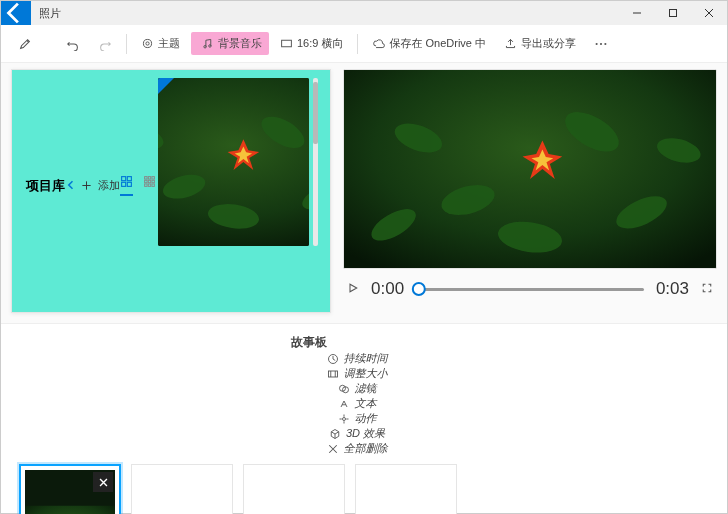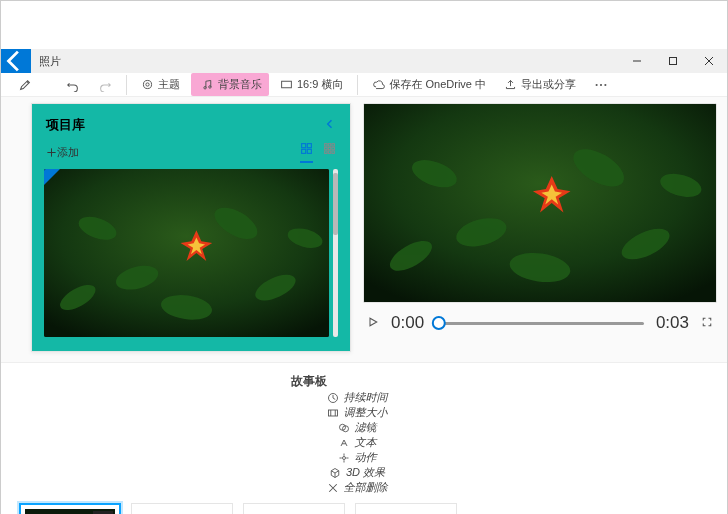--- a/index.html
+++ b/index.html
@@ -1,45 +1,45 @@
 <!DOCTYPE html>
 <html><head>
 <meta charset="utf-8">
 <style>
 * { margin: 0; padding: 0; box-sizing: border-box; font-family: "Microsoft YaHei", "Segoe UI", sans-serif; }
 body { background: #f0f0f0; width: 728px; height: 514px; overflow: hidden; }
 
 .window { width: 728px; height: 514px; background: #fff; display: flex; flex-direction: column; border: 1px solid #ccc; }
 
 
-.title-bar { height: 24px; background: #f0f0f0; display: flex; align-items: center; font-size: 11px; color: #333; margin-top: 48px; }
+.title-bar { height: 24px; background: #f0f0f0; display: flex; align-items: center; font-size: 11px; color: #333; }
 .title-bar .back { width: 30px; height: 24px; background: #0078d7; display: flex; align-items: center; justify-content: center; color: #fff; }
 .title-bar .title { margin-left: 8px; flex: 1; }
 .title-bar .win-controls { display: flex; }
 .title-bar .win-btn { width: 36px; height: 24px; display: flex; align-items: center; justify-content: center; font-size: 10px; color: #333; cursor: default; }
 
 
 .toolbar { height: 38px; display: flex; align-items: center; gap: 4px; padding: 0 10px; font-size: 11px; color: #333; border-bottom: 1px solid #eee; }
 .toolbar .title-main { font-size: 18px; font-weight: 400; margin-right: 6px; }
 .toolbar .tb-btn { display: flex; align-items: center; gap: 4px; padding: 4px 7px; border-radius: 2px; color: #444; }
 .toolbar .tb-btn.active { background: #f9a8d4; padding-left: 10px; }
 .toolbar .sep { width: 1px; height: 20px; background: #ddd; margin: 0 3px; }
 .toolbar .spacer-sm { width: 12px; }
 .toolbar svg { width: 13px; height: 13px; }
 .toolbar .icon-only svg { width: 14px; height: 14px; }
 
 .midrow { flex: 1; display: flex; padding: 6px 10px 10px 10px; gap: 12px; background: #fafafa; }
 
 
-.library { width: 320px; background: #14b8a6; border: 1px solid #e5e5e5; box-shadow: 0 1px 4px rgba(0,0,0,0.08); display: flex; flex-direction: column; padding: 8px 12px 14px 12px; margin-left: 20px; }
+.library { width: 320px; background: #5eead4; border: 1px solid #e5e5e5; box-shadow: 0 1px 4px rgba(0,0,0,0.08); display: flex; flex-direction: row; padding: 8px 12px 14px 12px; }
 .lib-head { display: flex; align-items: center; justify-content: space-between; padding: 4px 2px 8px 2px; }
 .lib-head .lib-title { font-size: 13px; font-weight: 600; }
 .lib-head .collapse { color: #0078d7; font-size: 13px; }
 .lib-sub { display: flex; align-items: center; justify-content: space-between; padding: 0 2px 6px 2px; font-size: 11px; color: #333; }
-.lib-sub .add { display: flex; align-items: center; }
+.lib-sub .add { display: flex; align-items: center; gap: 6px; }
 .lib-sub .view-toggles { display: flex; gap: 10px; }
 .lib-sub .view-toggles .vt { color: #888; }
 .lib-sub .view-toggles .vt.active { color: #0078d7; border-bottom: 2px solid #0078d7; padding-bottom: 4px; }
 .lib-thumb-wrap { flex: 1; display: flex; gap: 4px; }
 .lib-thumb { position: relative; flex: 1; height: 168px; background: #0b1a0b; border-radius: 2px; overflow: hidden; }
 .lib-thumb .corner { position: absolute; top: 0; left: 0; width: 0; height: 0; border-top: 16px solid #0078d7; border-right: 16px solid transparent; }
 .scroll-track { width: 5px; height: 168px; background: #e8e8e8; border-radius: 2px; position: relative; }
 .scroll-thumb { position: absolute; top: 4px; left: 0; width: 5px; height: 62px; background: #b8b8b8; border-radius: 2px; }
 
 

